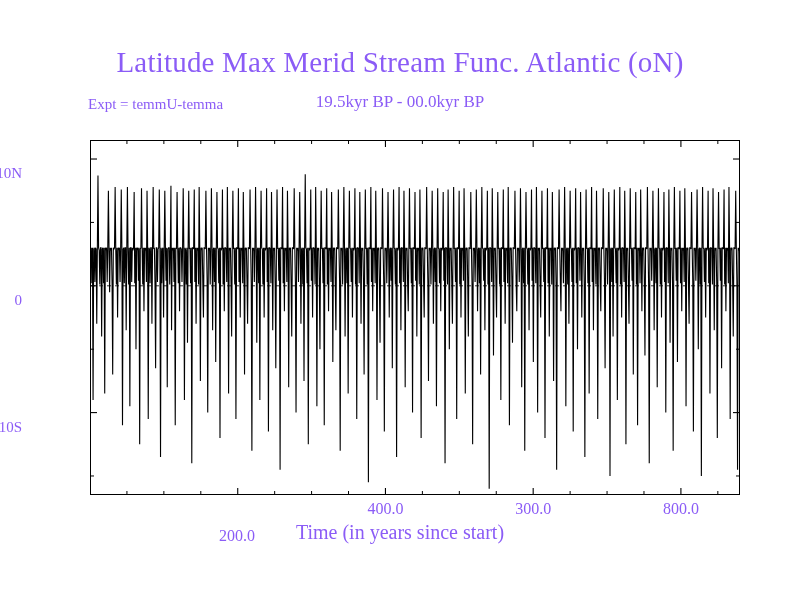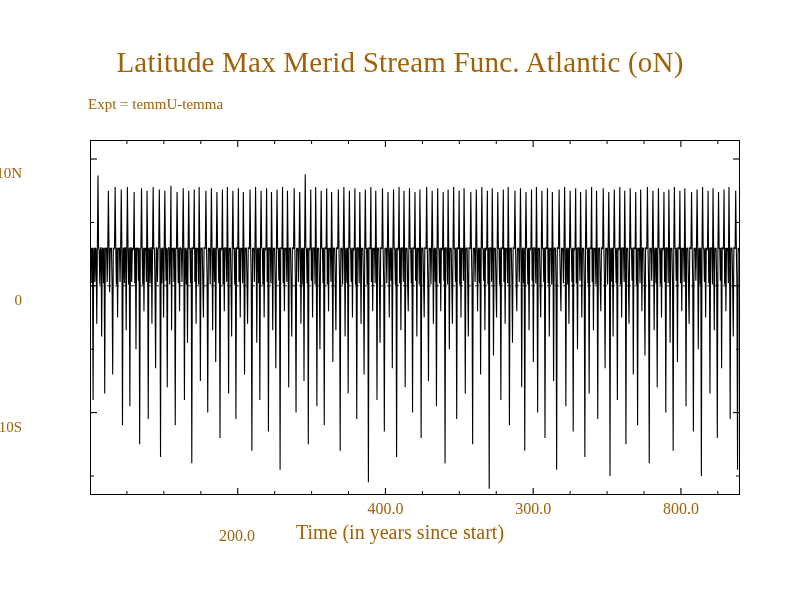--- a/index.html
+++ b/index.html
@@ -7,21 +7,21 @@
     padding: 0;
     background: #ffffff;
   }
   #page {
     position: relative;
     width: 776px;
     height: 600px;
     background: #ffffff;
     overflow: hidden;
     font-family: "Liberation Serif", serif;
-    color: #a16207;
+    color: #8b5cf6;
   }
   #title {
     position: absolute;
     left: 0;
     top: 46px;
     width: 800px;
     text-align: center;
     font-size: 29px;
     font-family: "Liberation Serif", serif;
     letter-spacing: 0.2px;
@@ -98,20 +98,21 @@
     font-family: Liberation Serif, serif;
   }
 </style>
 </head>
 <body>
 
 <div id="page">
 
   <div id="title">Latitude Max Merid Stream Func. Atlantic (oN)</div>
   <div id="subtitle-left">Expt = temmU-temma</div>
+  <div id="subtitle-center">19.5kyr BP - 00.0kyr BP</div>
 
   <div id="plot-wrap">
     <div id="plot-frame"></div>
     <svg id="plot-svg" width="650" height="355">
       <g>
         <line id="zero-line" x1="1" y1="145.80" x2="649" y2="145.80" stroke="#000" stroke-width="0.8" stroke-dasharray="4,4"></line>
       </g>
       <g id="tick-group">
           <line x1="147.73" x2="147.73" y1="355" y2="348" stroke="#000" stroke-width="1.1"></line>
           <line x1="147.73" x2="147.73" y1="0" y2="7" stroke="#000" stroke-width="1.1"></line>

